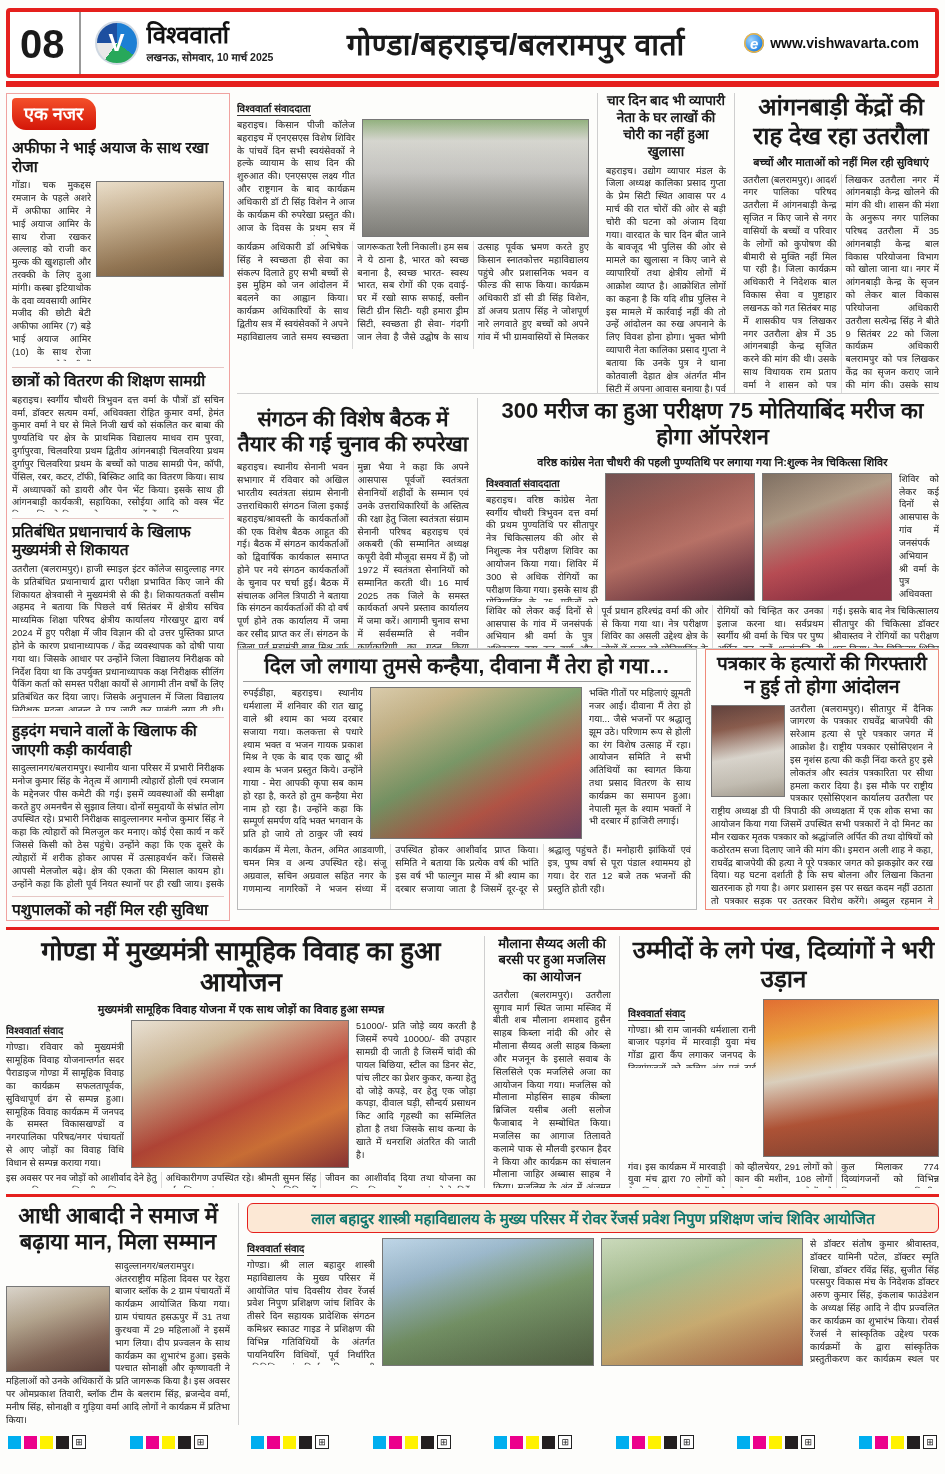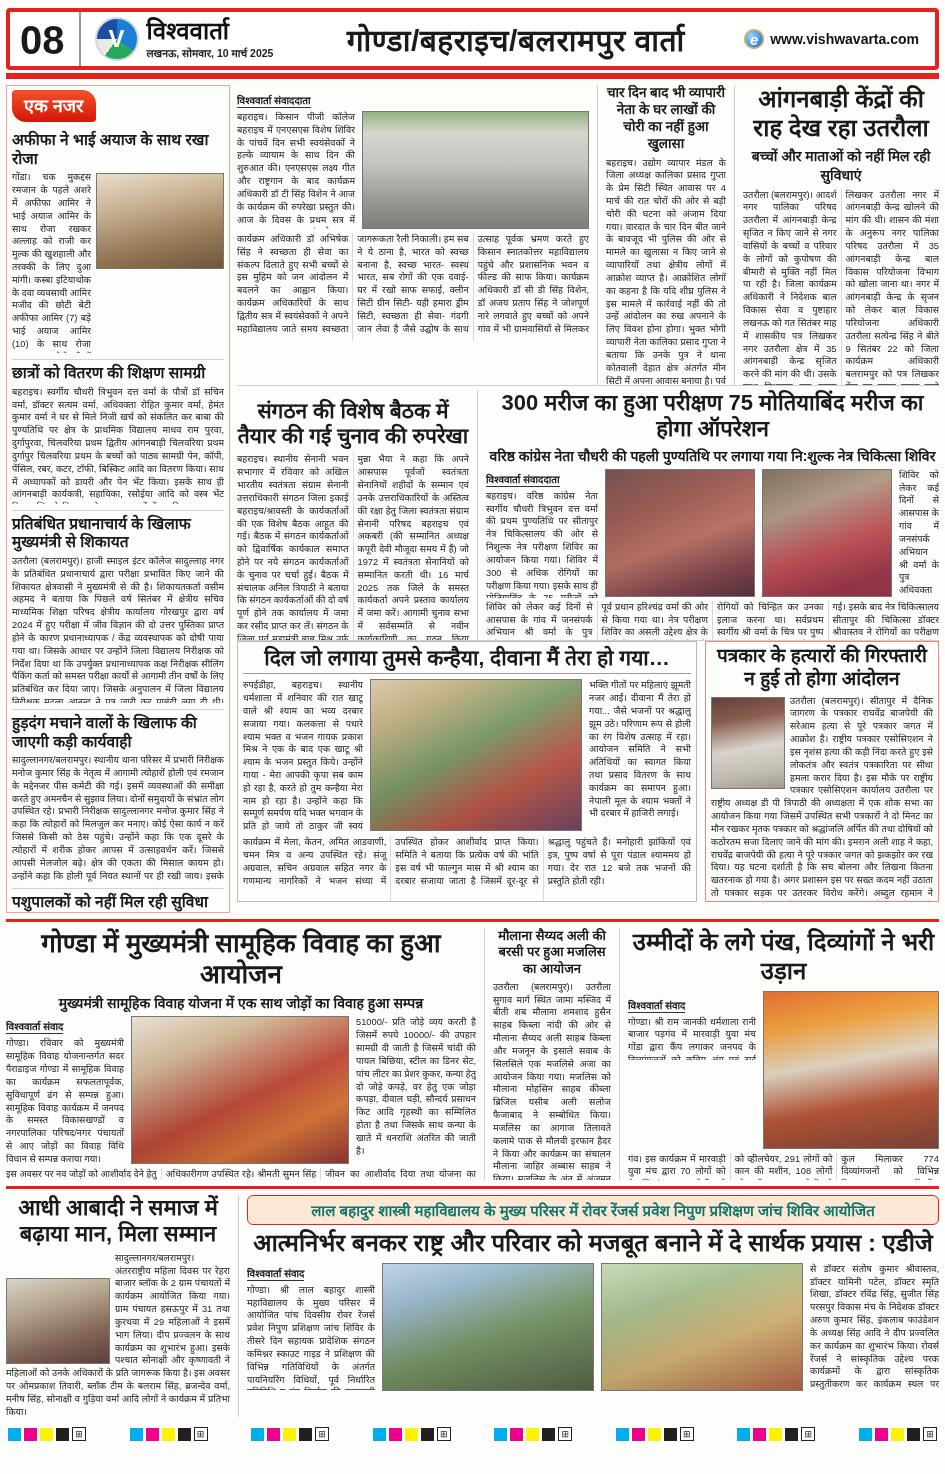--- a/index.html
+++ b/index.html
@@ -1,20 +1,20 @@
 <!DOCTYPE html>
 <html lang="hi"><head>
 <meta charset="utf-8">
 <style>
   * { margin:0; padding:0; box-sizing:border-box; }
   body { background:#e9e9e9; font-family:"Liberation Sans", sans-serif; }
   .page { width:945px; min-height:1474px; margin:0 auto; background:#fdfdfb; color:#1a1a1a; overflow:hidden; position:relative; padding:4px 6px 0 6px; }
 
   
-  .hdr-frame { border:4px solid #e5201d; border-radius:4px; display:flex; align-items:stretch; height:62px; margin-top:4px; background:#fff; }
+  .hdr-frame { border:4px solid #e5201d; border-radius:4px; display:flex; align-items:stretch; height:70px; margin-top:4px; background:#fff; }
   .hdr-page-no { font-size:40px; font-weight:bold; padding:2px 14px 0 10px; border-right:2px solid #999; display:flex; align-items:center; }
   .hdr-brand { display:flex; align-items:center; gap:8px; padding:0 14px; }
   .logo-circle { width:44px; height:44px; border-radius:50%; background:conic-gradient(#1d7fd4 0 35%, #27a85a 35% 60%, #e8e8e8 60% 75%, #1d4fa0 75% 100%); display:flex; align-items:center; justify-content:center; color:#fff; font-weight:bold; font-size:24px; border:2px solid #cfd8e2; }
   .brand-text .brand-name { font-size:24px; font-weight:bold; color:#111; line-height:1.05; }
   .brand-text .brand-date { font-size:10.5px; font-weight:bold; color:#222; margin-top:3px; }
   .hdr-section { flex:1; display:flex; align-items:center; justify-content:center; font-size:30px; font-weight:bold; letter-spacing:0.5px; }
   .hdr-site { display:flex; align-items:center; gap:6px; padding-right:16px; font-size:14px; font-weight:bold; color:#111; }
   .e-icon { width:20px; height:20px; border-radius:50%; background:radial-gradient(circle at 35% 35%, #9fd4ff, #1e7fe0 70%); color:#fff; font-style:italic; font-weight:bold; font-size:15px; display:flex; align-items:center; justify-content:center; box-shadow:0 0 0 1.5px #f5b43a inset; }
   .hdr-rule { height:6px; background:#e5201d; margin-top:3px; }
 
@@ -49,21 +49,21 @@
   .eknazar-banner { background:linear-gradient(180deg,#f4502a,#d41608); color:#fff; font-weight:bold; font-size:18px; padding:3px 12px 5px; border-radius:4px 14px 4px 14px; display:inline-block; margin-bottom:5px; }
   .lc-art { border-bottom:1px solid #e6c7c4; padding:4px 0 6px; }
   .lc-art:last-child { border-bottom:none; }
   .lc-title { font-size:15.5px; font-weight:bold; line-height:1.2; margin-bottom:3px; }
   .lc-photo { float:right; width:128px; height:96px; margin:2px 0 3px 5px; }
 
   .band { display:flex; gap:8px; }
   .sep-v { width:0; border-left:1px solid #cfcfcf; }
   .headline-lg { font-size:24px; font-weight:800; line-height:1.2; text-align:center; }
   .headline-md { font-size:17px; font-weight:800; line-height:1.25; text-align:center; }
-  .subhead { font-size:14px; font-weight:bold; text-align:center; margin-top:3px; }
+  .subhead { font-size:11px; font-weight:bold; text-align:center; margin-top:3px; }
 
   .art-block { overflow:hidden; }
   .flexrow { display:flex; gap:7px; }
 
   .bullet-box { border:1.5px solid #e2664a; background:#fdeedd; border-radius:6px; padding:5px 8px; font-size:13.5px; font-weight:bold; line-height:1.3; position:relative; }
   .bullet-box::before { content:"●"; color:#e53015; margin-right:4px; }
 
   .kicker { background:#fce8d5; border:1.5px solid #e5201d; border-radius:6px; text-align:center; font-size:15px; font-weight:bold; padding:4px 8px; color:#0f766e; }
 
   .red-rule { height:3px; background:#e5201d; margin:6px 0; }
@@ -251,21 +251,20 @@
       <div class="headline-lg" style="font-size:22px;">आधी आबादी ने समाज में बढ़ाया मान, मिला सम्मान</div>
       <div style="margin-top:4px; overflow:hidden; height:168px;">
         <div class="ph ph-women" style="float:left; width:104px; height:86px; margin:26px 5px 2px 0;"></div>
         <div class="body-txt">सादुल्लानगर/बलरामपुर। अंतरराष्ट्रीय महिला दिवस पर रेहरा बाजार ब्लॉक के 2 ग्राम पंचायतों में कार्यक्रम आयोजित किया गया। ग्राम पंचायत हसऊपुर में 31 तथा कुरथवा में 29 महिलाओं ने इसमें भाग लिया। दीप प्रज्वलन के साथ कार्यक्रम का शुभारंभ हुआ। इसके पश्चात सोनाक्षी और कृष्णावती ने महिलाओं को उनके अधिकारों के प्रति जागरूक किया है। इस अवसर पर ओमप्रकाश तिवारी, ब्लॉक टीम के बलराम सिंह, ब्रजन्देव वर्मा, मनीष सिंह, सोनाक्षी व गुड़िया वर्मा आदि लोगों ने कार्यक्रम में प्रतिभा किया।</div>
       </div>
     </div>
     <div class="sep-v"></div>
 
     <div class="art-block" style="flex:1;">
       <div class="kicker">लाल बहादुर शास्त्री महाविद्यालय के मुख्य परिसर में रोवर रेंजर्स प्रवेश निपुण प्रशिक्षण जांच शिविर आयोजित</div>
-      <div class="headline-lg" style="font-size:24px; margin-top:4px;">आत्मनिर्भर बनकर राष्ट्र और परिवार को मजबूत बनाने में दे सार्थक प्रयास : एडीजे</div>
       <div class="flexrow" style="margin-top:5px; height:128px;">
         <div style="flex:0 0 128px;">
           <span class="byline">विश्ववार्ता संवाद</span>
           <div class="body-txt clip" style="height:106px;">गोण्डा। श्री लाल बहादुर शास्त्री महाविद्यालय के मुख्य परिसर में आयोजित पांच दिवसीय रोवर रेंजर्स प्रवेश निपुण प्रशिक्षण जांच शिविर के तीसरे दिन सहायक प्रादेशिक संगठन कमिश्नर स्काउट गाइड ने प्रशिक्षण की विभिन्न गतिविधियों के अंतर्गत पायनियरिंग विधियों, पूर्व निर्धारित गतिविधि व तंबू निर्माण की जानकारी दी। अपराह्न सत्र में मुख्य अतिथि के रूप में पधारे एडीजे ने रोवर्स रेंजर्स को सम्बोधित करते हुए कहा कि आत्मनिर्भर बनकर राष्ट्र और परिवार को मजबूत बनाने में सार्थक योगदान देने की सलाह दी, अपराध और न्याय के बीच को न्याय दिलाने की होनी चाहिए।</div>
         </div>
         <div class="ph ph-rover1" style="flex:0 0 212px;"></div>
         <div class="ph ph-rover2" style="flex:0 0 202px;"></div>
         <div class="body-txt clip" style="flex:1;">से डॉक्टर संतोष कुमार श्रीवास्तव, डॉक्टर यामिनी पटेल, डॉक्टर स्मृति शिखा, डॉक्टर रविंद्र सिंह, सुजीत सिंह परसपुर विकास मंच के निदेशक डॉक्टर अरुण कुमार सिंह, इंकलाब फाउंडेशन के अध्यक्ष सिंह आदि ने दीप प्रज्वलित कर कार्यक्रम का शुभारंभ किया। रोवर्स रेंजर्स ने सांस्कृतिक उद्देश्य परक कार्यक्रमों के द्वारा सांस्कृतिक प्रस्तुतीकरण कर कार्यक्रम स्थल पर उपस्थित जनसमूह का मन मोह लिया।</div>
       </div>
     </div>

